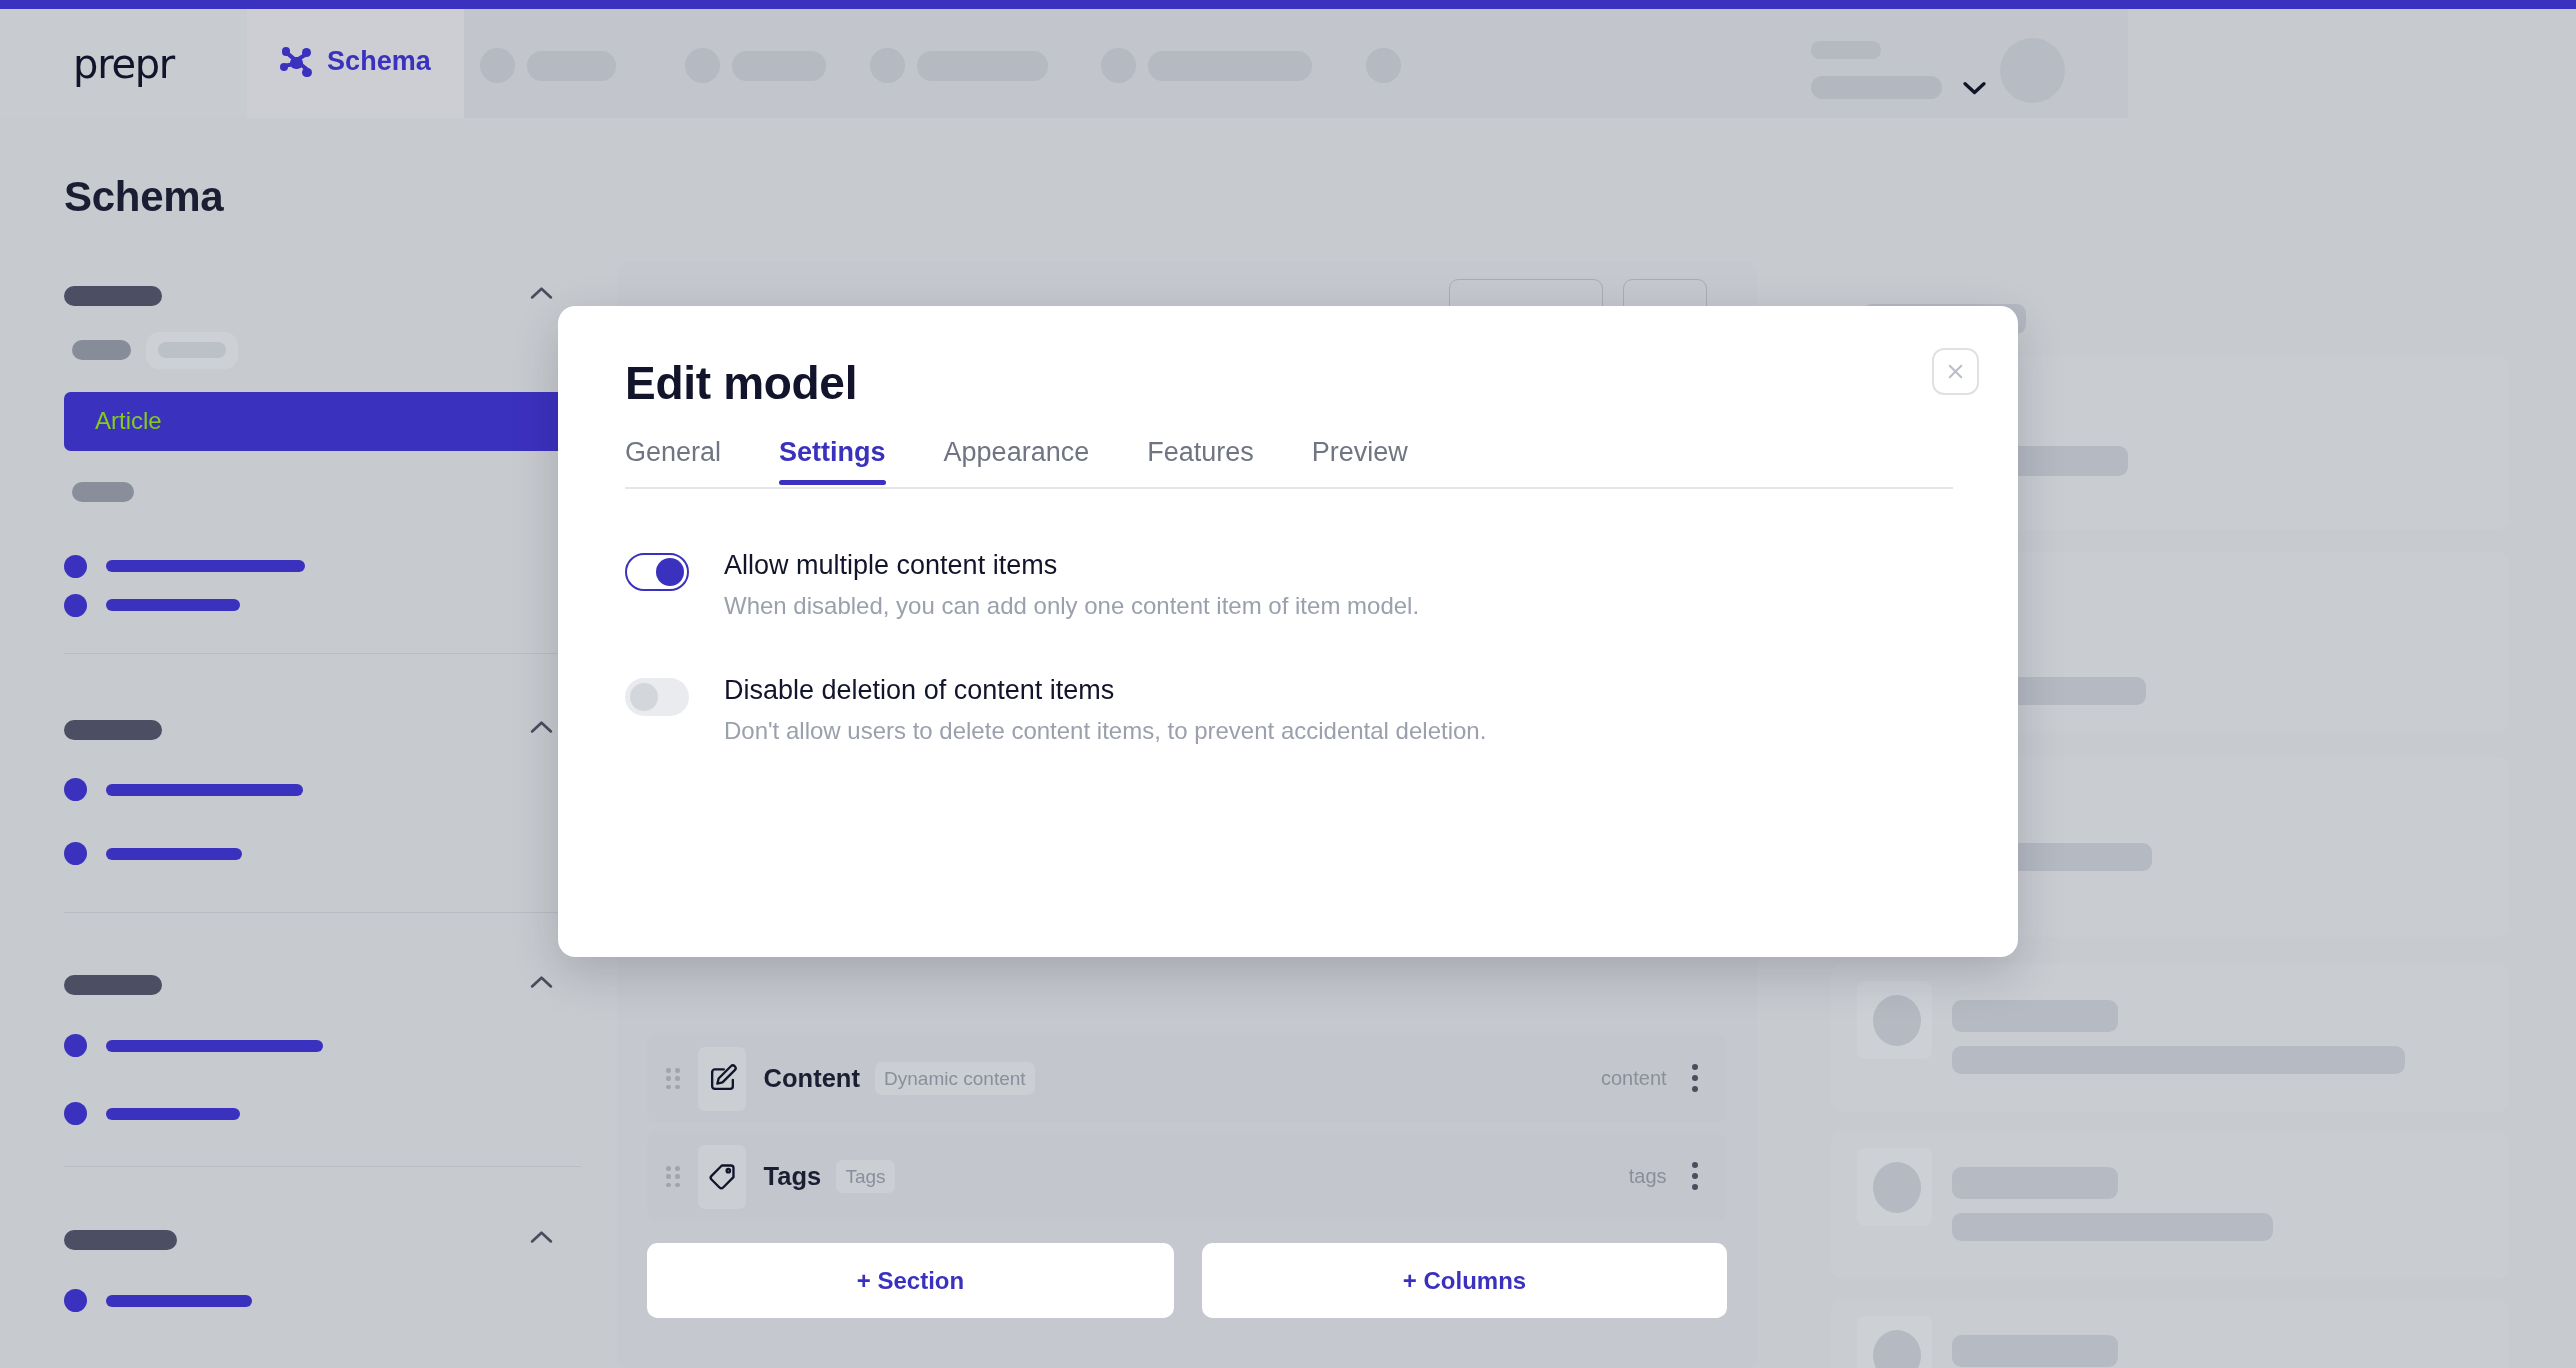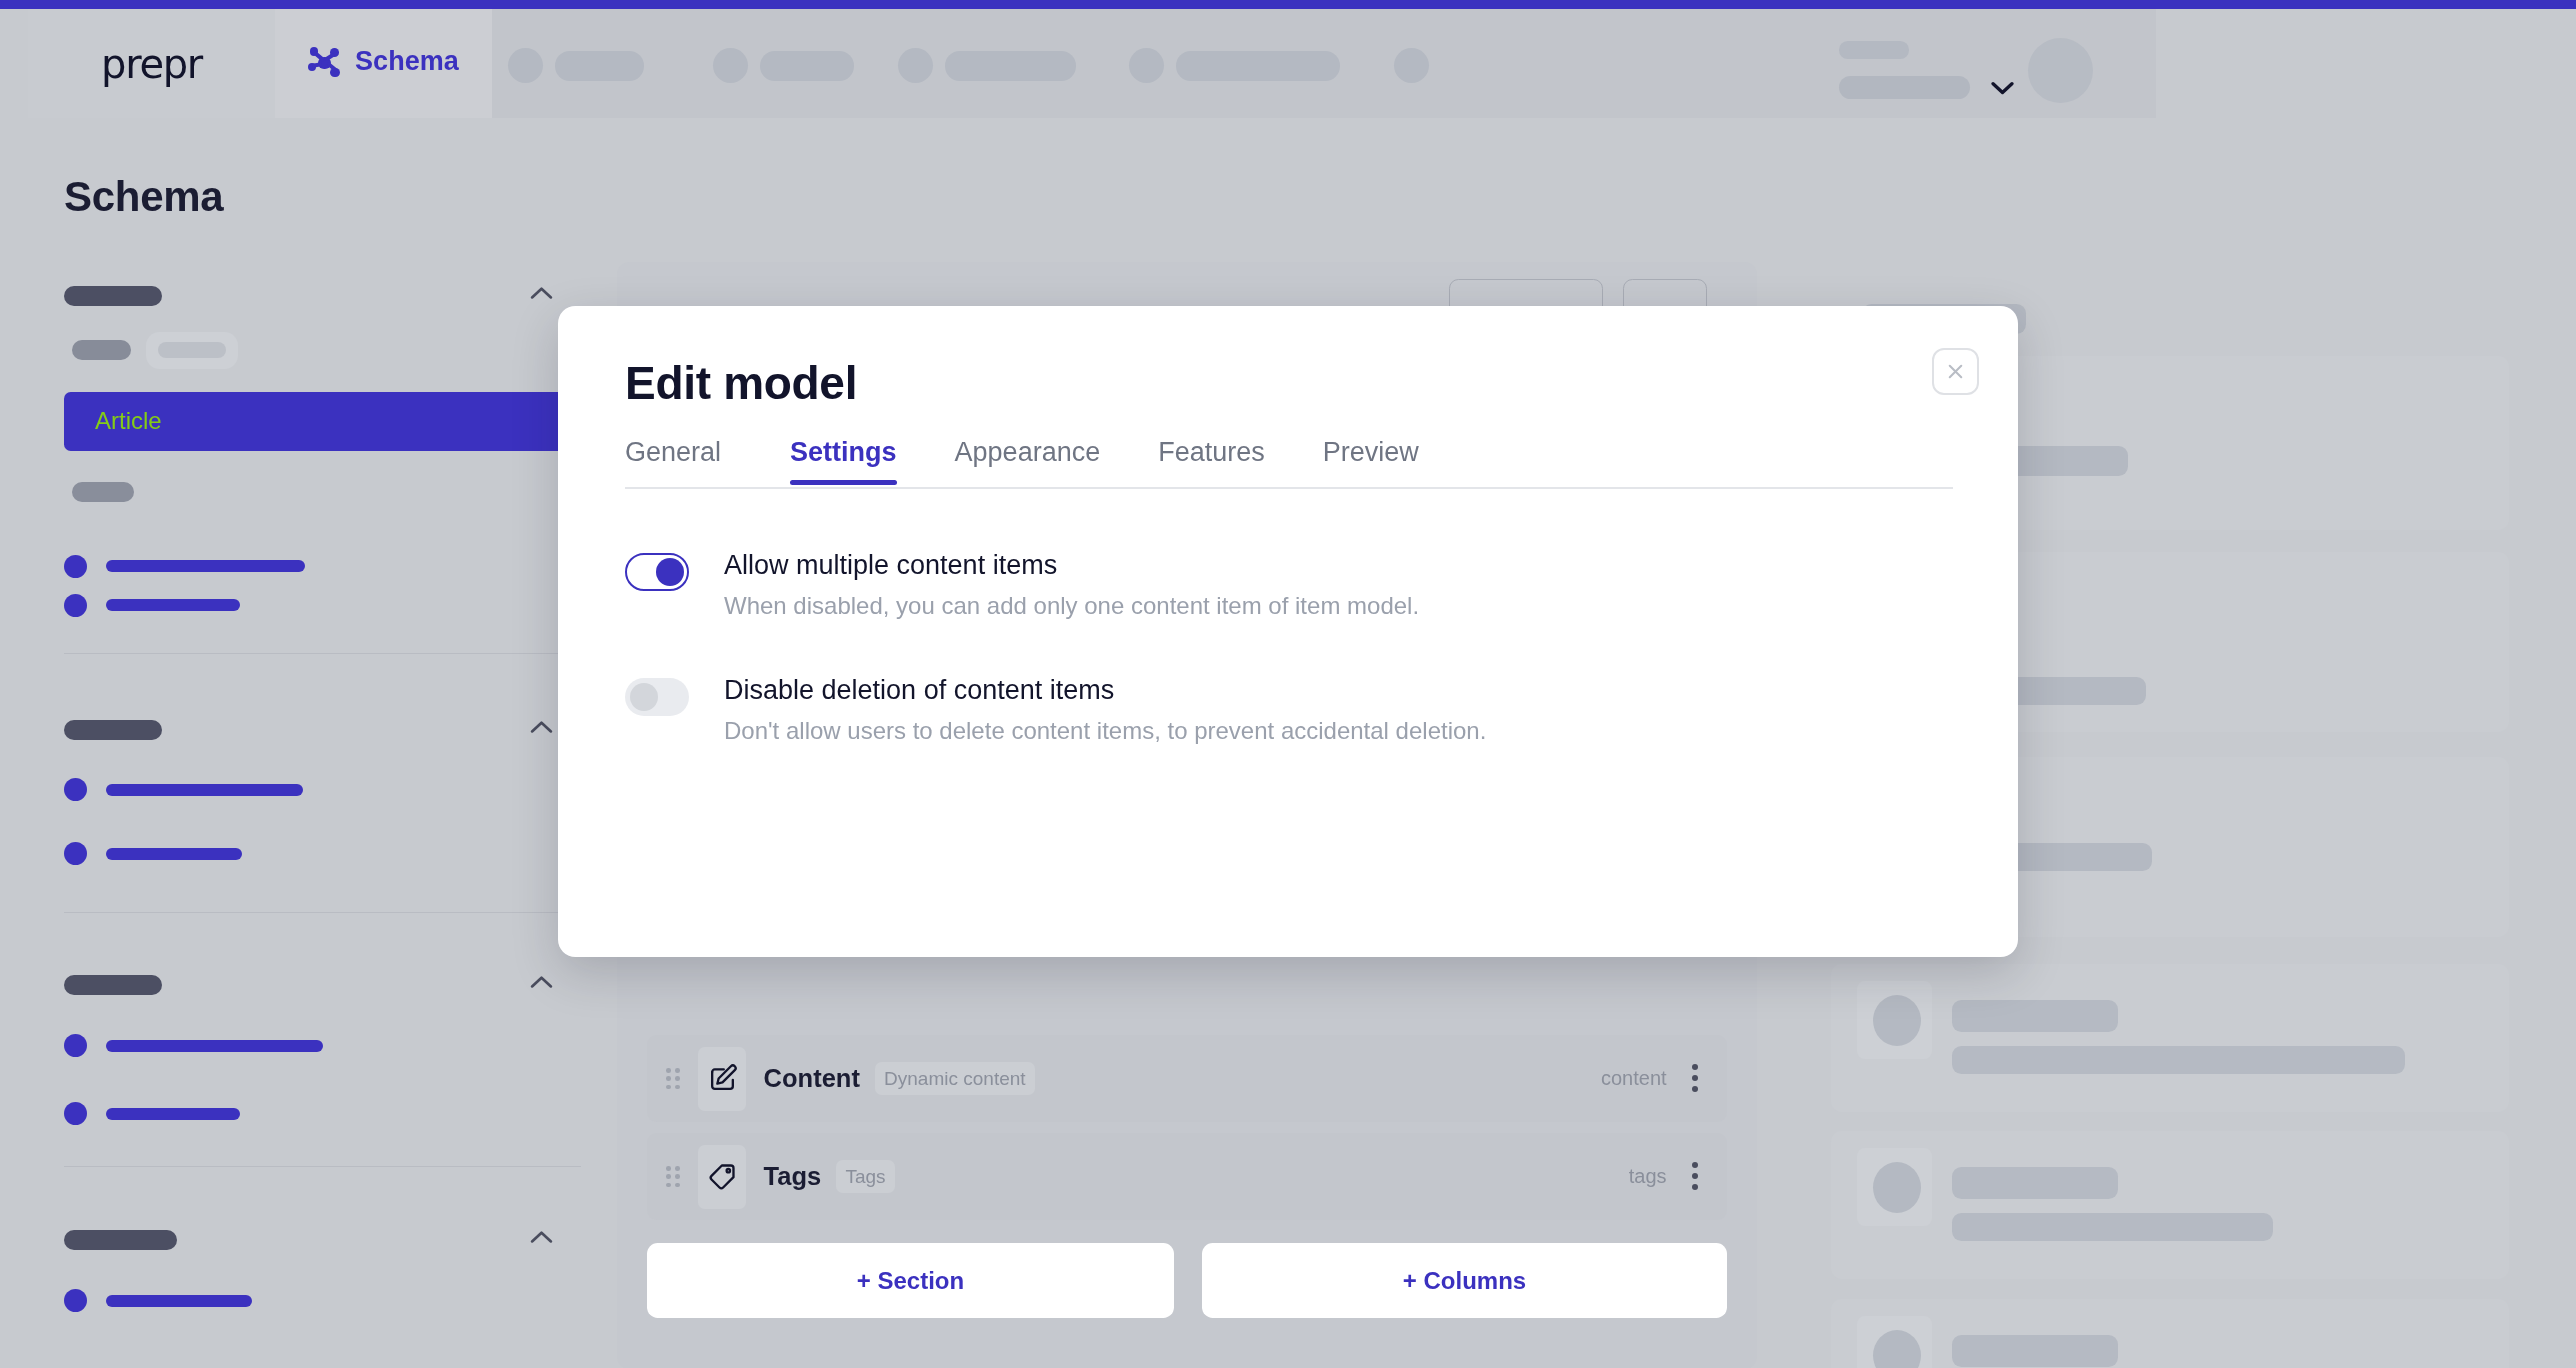--- a/index.html
+++ b/index.html
@@ -14,21 +14,20 @@
   
   .accent-bar {
     position: absolute; left: 0; top: 0; width: 2576px; height: 9.4px;
     background: #3b31bf;
   }
 
   
   .topnav {
     position: absolute; left: 0; top: 9.4px; width: 2128px; height: 109px;
     background: #c2c5cb;
-    margin-left: 28px;
   }
   .brand-cell {
     position: absolute; left: 0; top: 0; width: 247px; height: 109px;
     background: #c8cbd0;
     display: flex; align-items: center; justify-content: center;
   }
   .brand-word {
     font-family: "DejaVu Sans", sans-serif;
     font-size: 40px; font-weight: 400; letter-spacing: -1.3px;
     color: #12142b;
@@ -156,21 +155,21 @@
     display: flex; align-items: center; justify-content: center;
   }
   .modal-close svg { width: 23px; height: 23px; display: block; }
   .modal-body { position: absolute; left: 0; top: 0; width: 1460px; height: 530px; }
   .m-title { position: absolute; left: 67px; top: 50px; font-size: 46px; font-weight: 700; color: #12142b; letter-spacing: -0.3px; }
   .m-tabs { position: absolute; left: 67px; top: 131px; width: 1328px; display: flex; gap: 0; }
   .m-tab {
     font-size: 27px; color: #6f7583; padding: 0 0 17.4px 0; margin-right: 58px;
     position: relative; white-space: nowrap;
   }
-  .m-tab.active { color: #3b31bf; font-weight: 700; margin-left: 11px; }
+  .m-tab.active { color: #3b31bf; font-weight: 700; }
   .m-tab.active::after {
     content: ""; position: absolute; left: 0; right: 0; bottom: 0; height: 5.4px;
     background: #3b31bf; border-radius: 2.7px;
   }
   .m-tabline { position: absolute; left: 67px; top: 181px; width: 1328px; height: 2px; background: #e3e5e9; }
 
   .setting { position: absolute; left: 67px; width: 1275px; }
   .toggle {
     position: absolute; left: 0; top: 0; width: 64px; height: 38px; border-radius: 19px;
     background: #e9ebef; display: flex; align-items: center;

